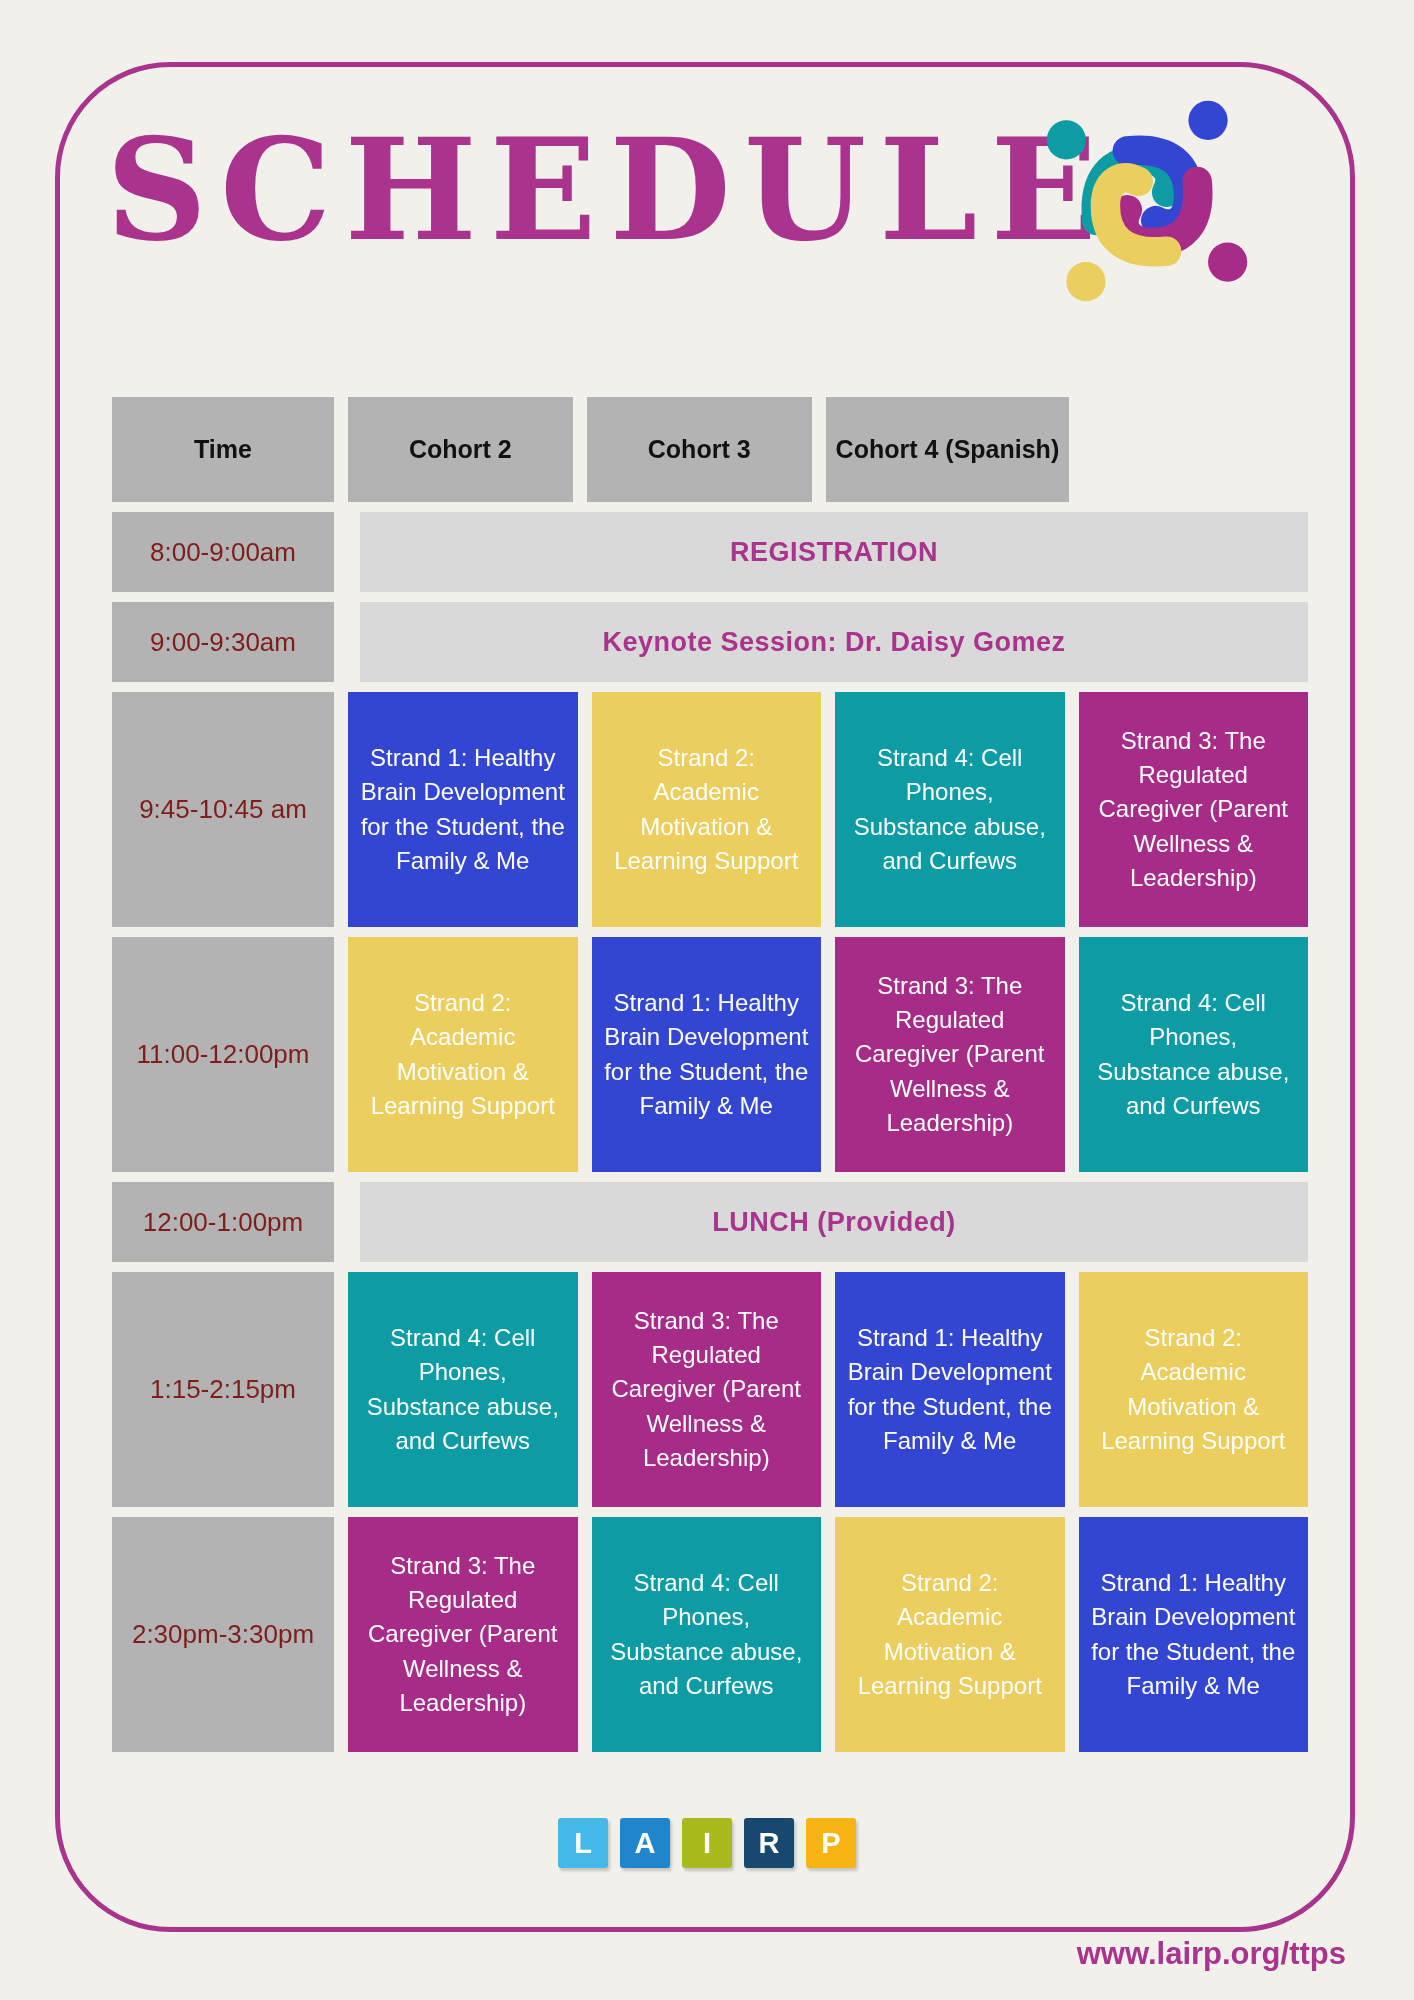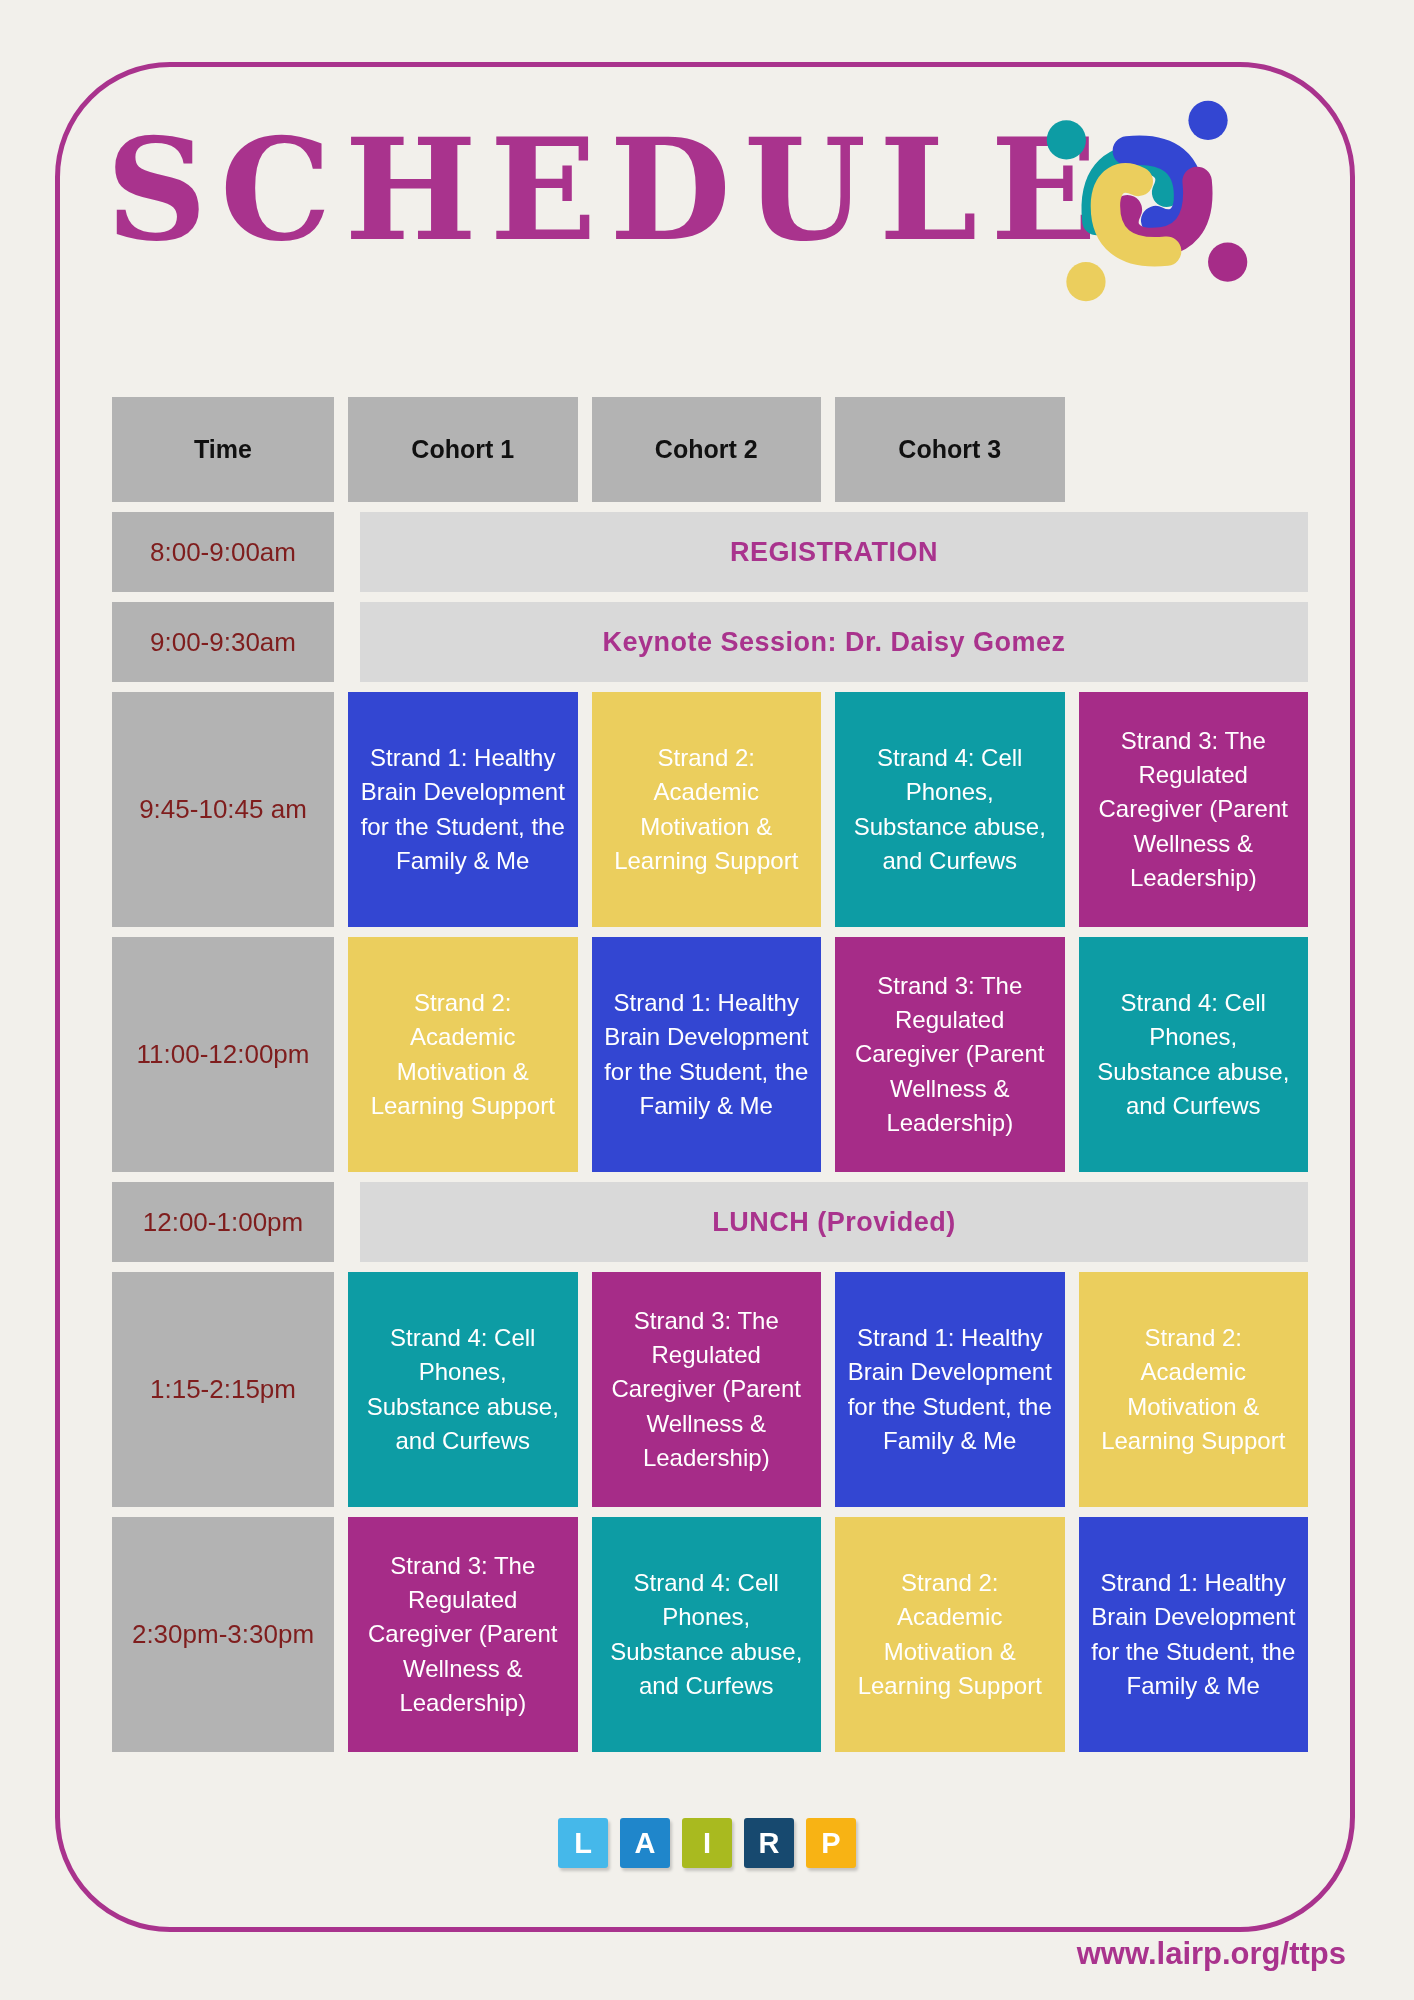--- a/index.html
+++ b/index.html
@@ -93,23 +93,23 @@
     </g>
     <g class="p-yellow" transform="rotate(270 50 50)">
       <circle cx="13" cy="22" r="9"></circle>
       <path d="M27,59 C25,40 33,30 50,31 C59,32 63,38 59,46"></path>
     </g>
   </svg>
 
   <div class="table" id="tbl">
       <div class="t-row row-header">
         <div class="cell head-cell">Time</div>
-        <div class="cell head-cell">Cohort 1</div>
         <div class="cell head-cell">Cohort 2</div>
         <div class="cell head-cell">Cohort 3</div>
+        <div class="cell head-cell">Cohort 4 (Spanish)</div>
       </div>
       <div class="t-row row-merged">
         <div class="cell time-cell">8:00-9:00am</div>
         <div class="cell merged-cell">REGISTRATION</div>
       </div>
       <div class="t-row row-merged">
         <div class="cell time-cell">9:00-9:30am</div>
         <div class="cell merged-cell">Keynote Session: Dr. Daisy Gomez</div>
       </div>
       <div class="t-row row-sessions">

